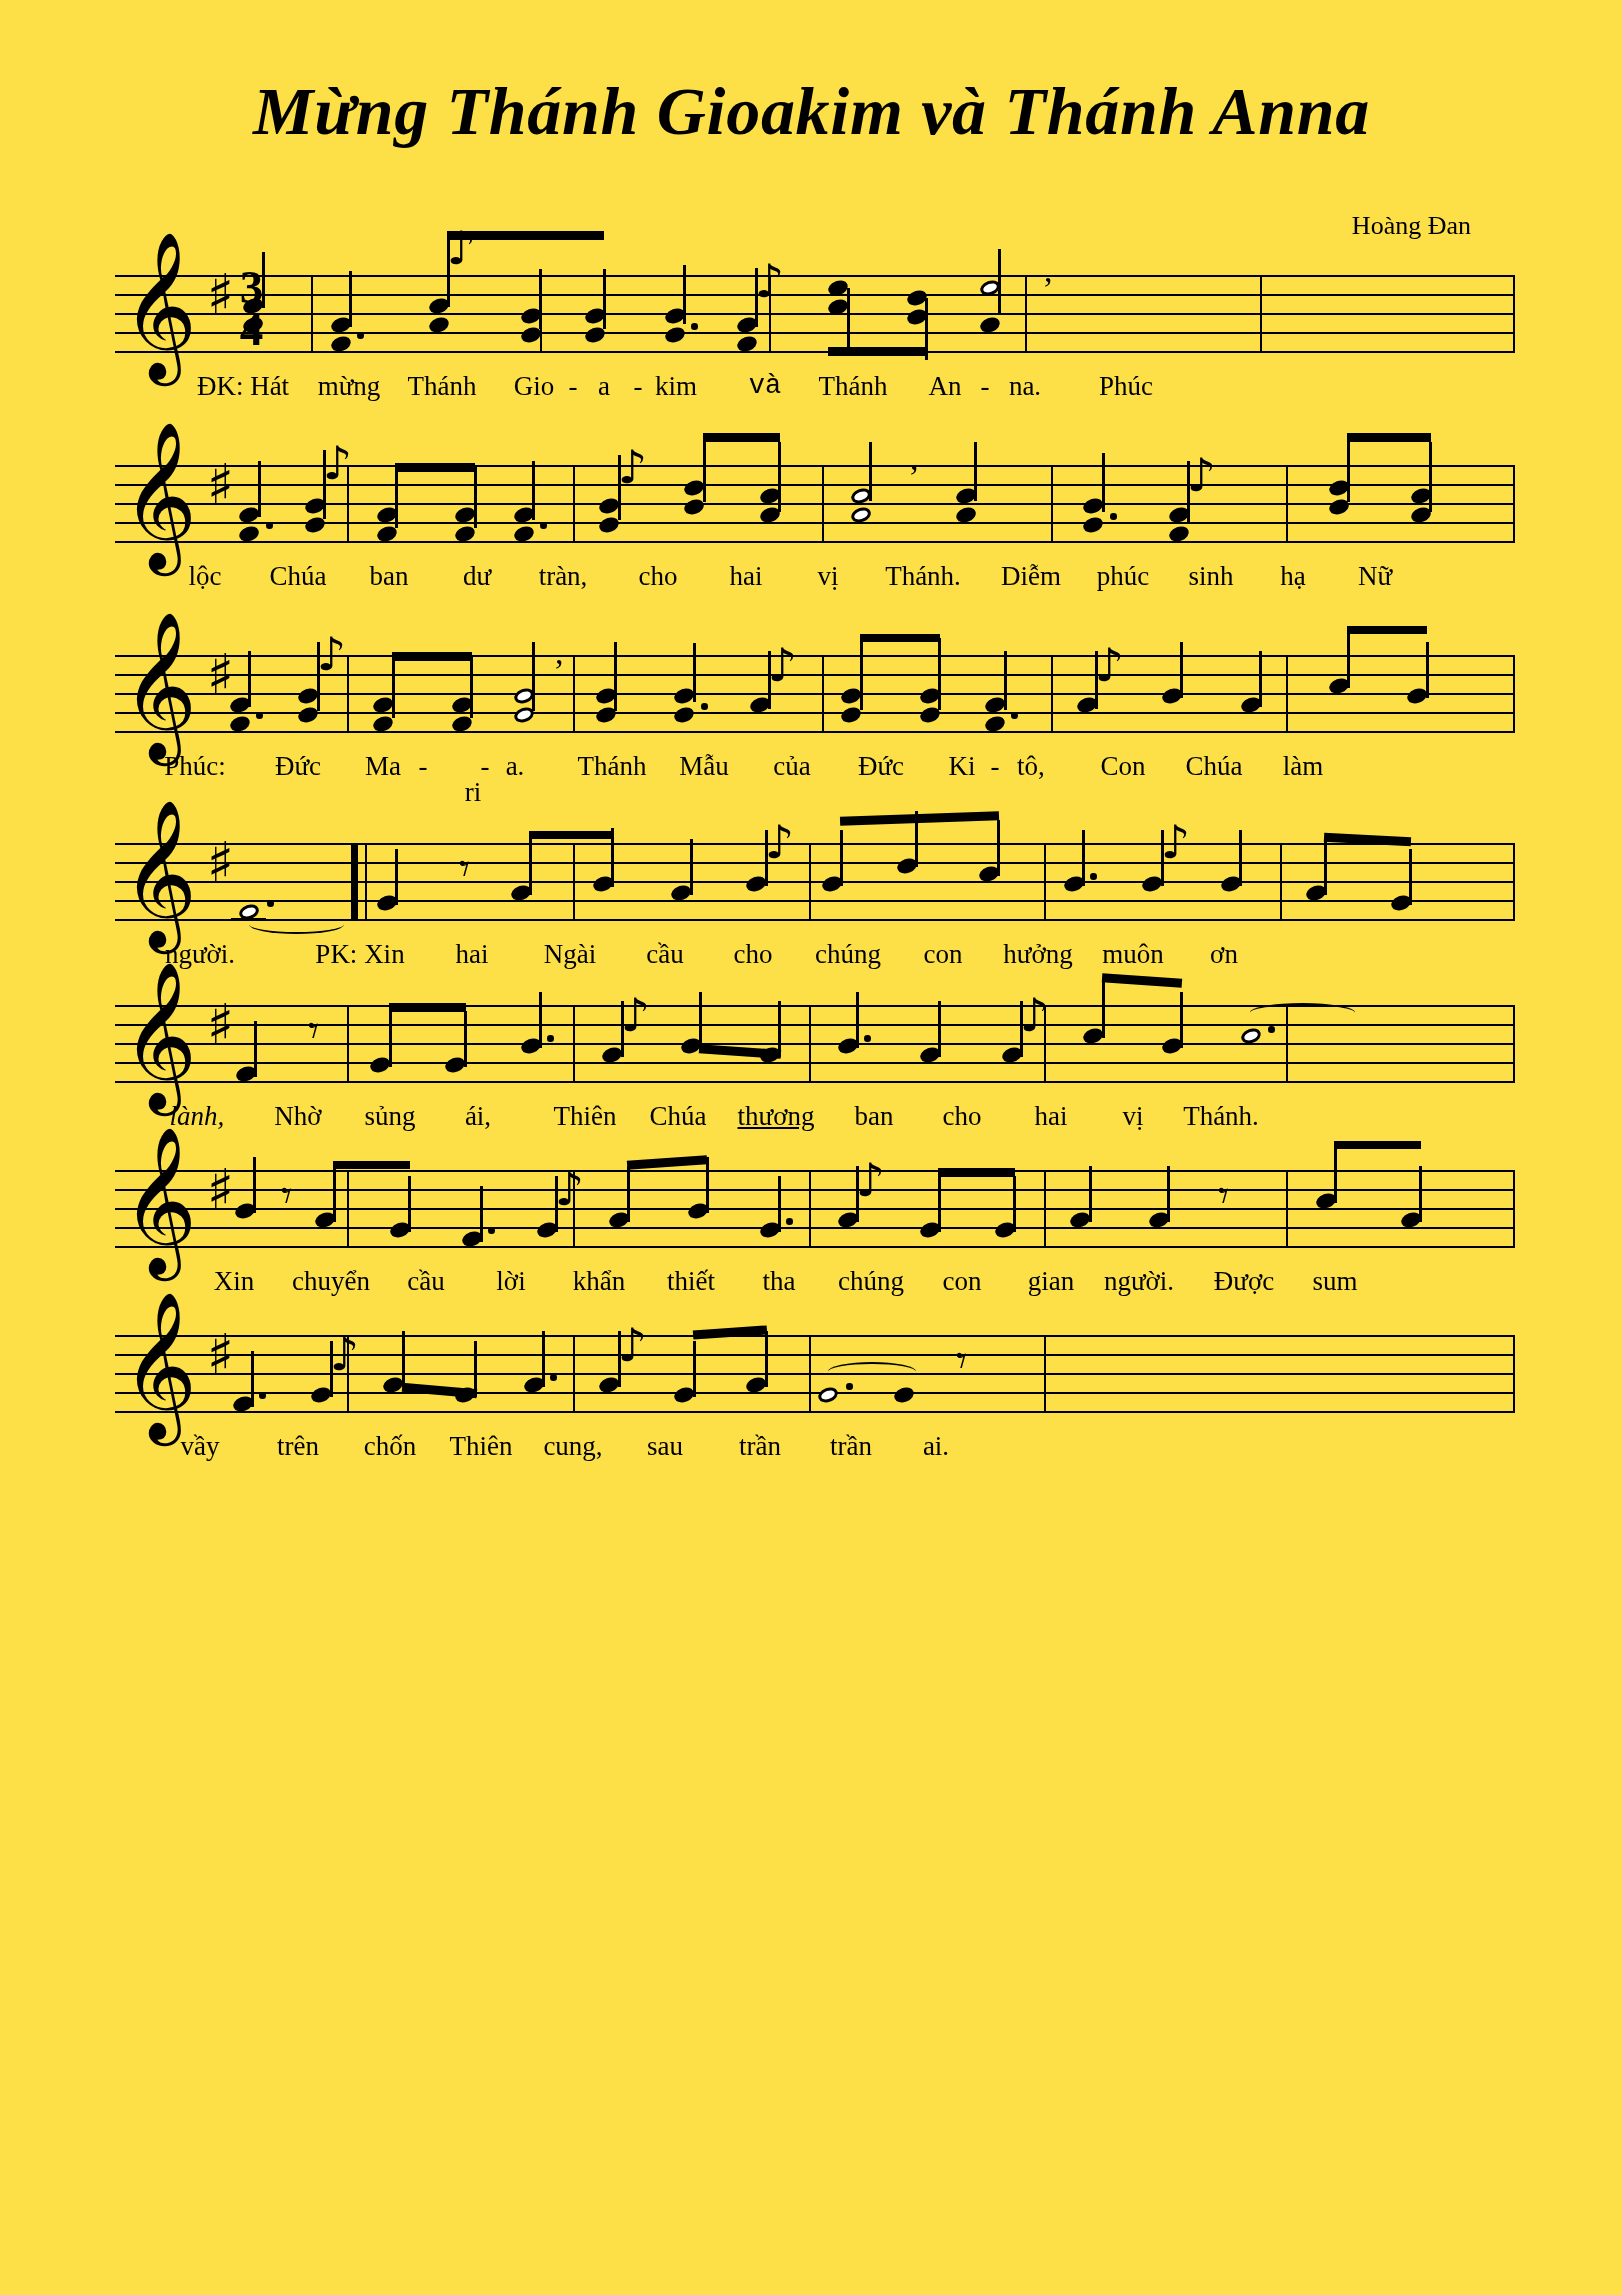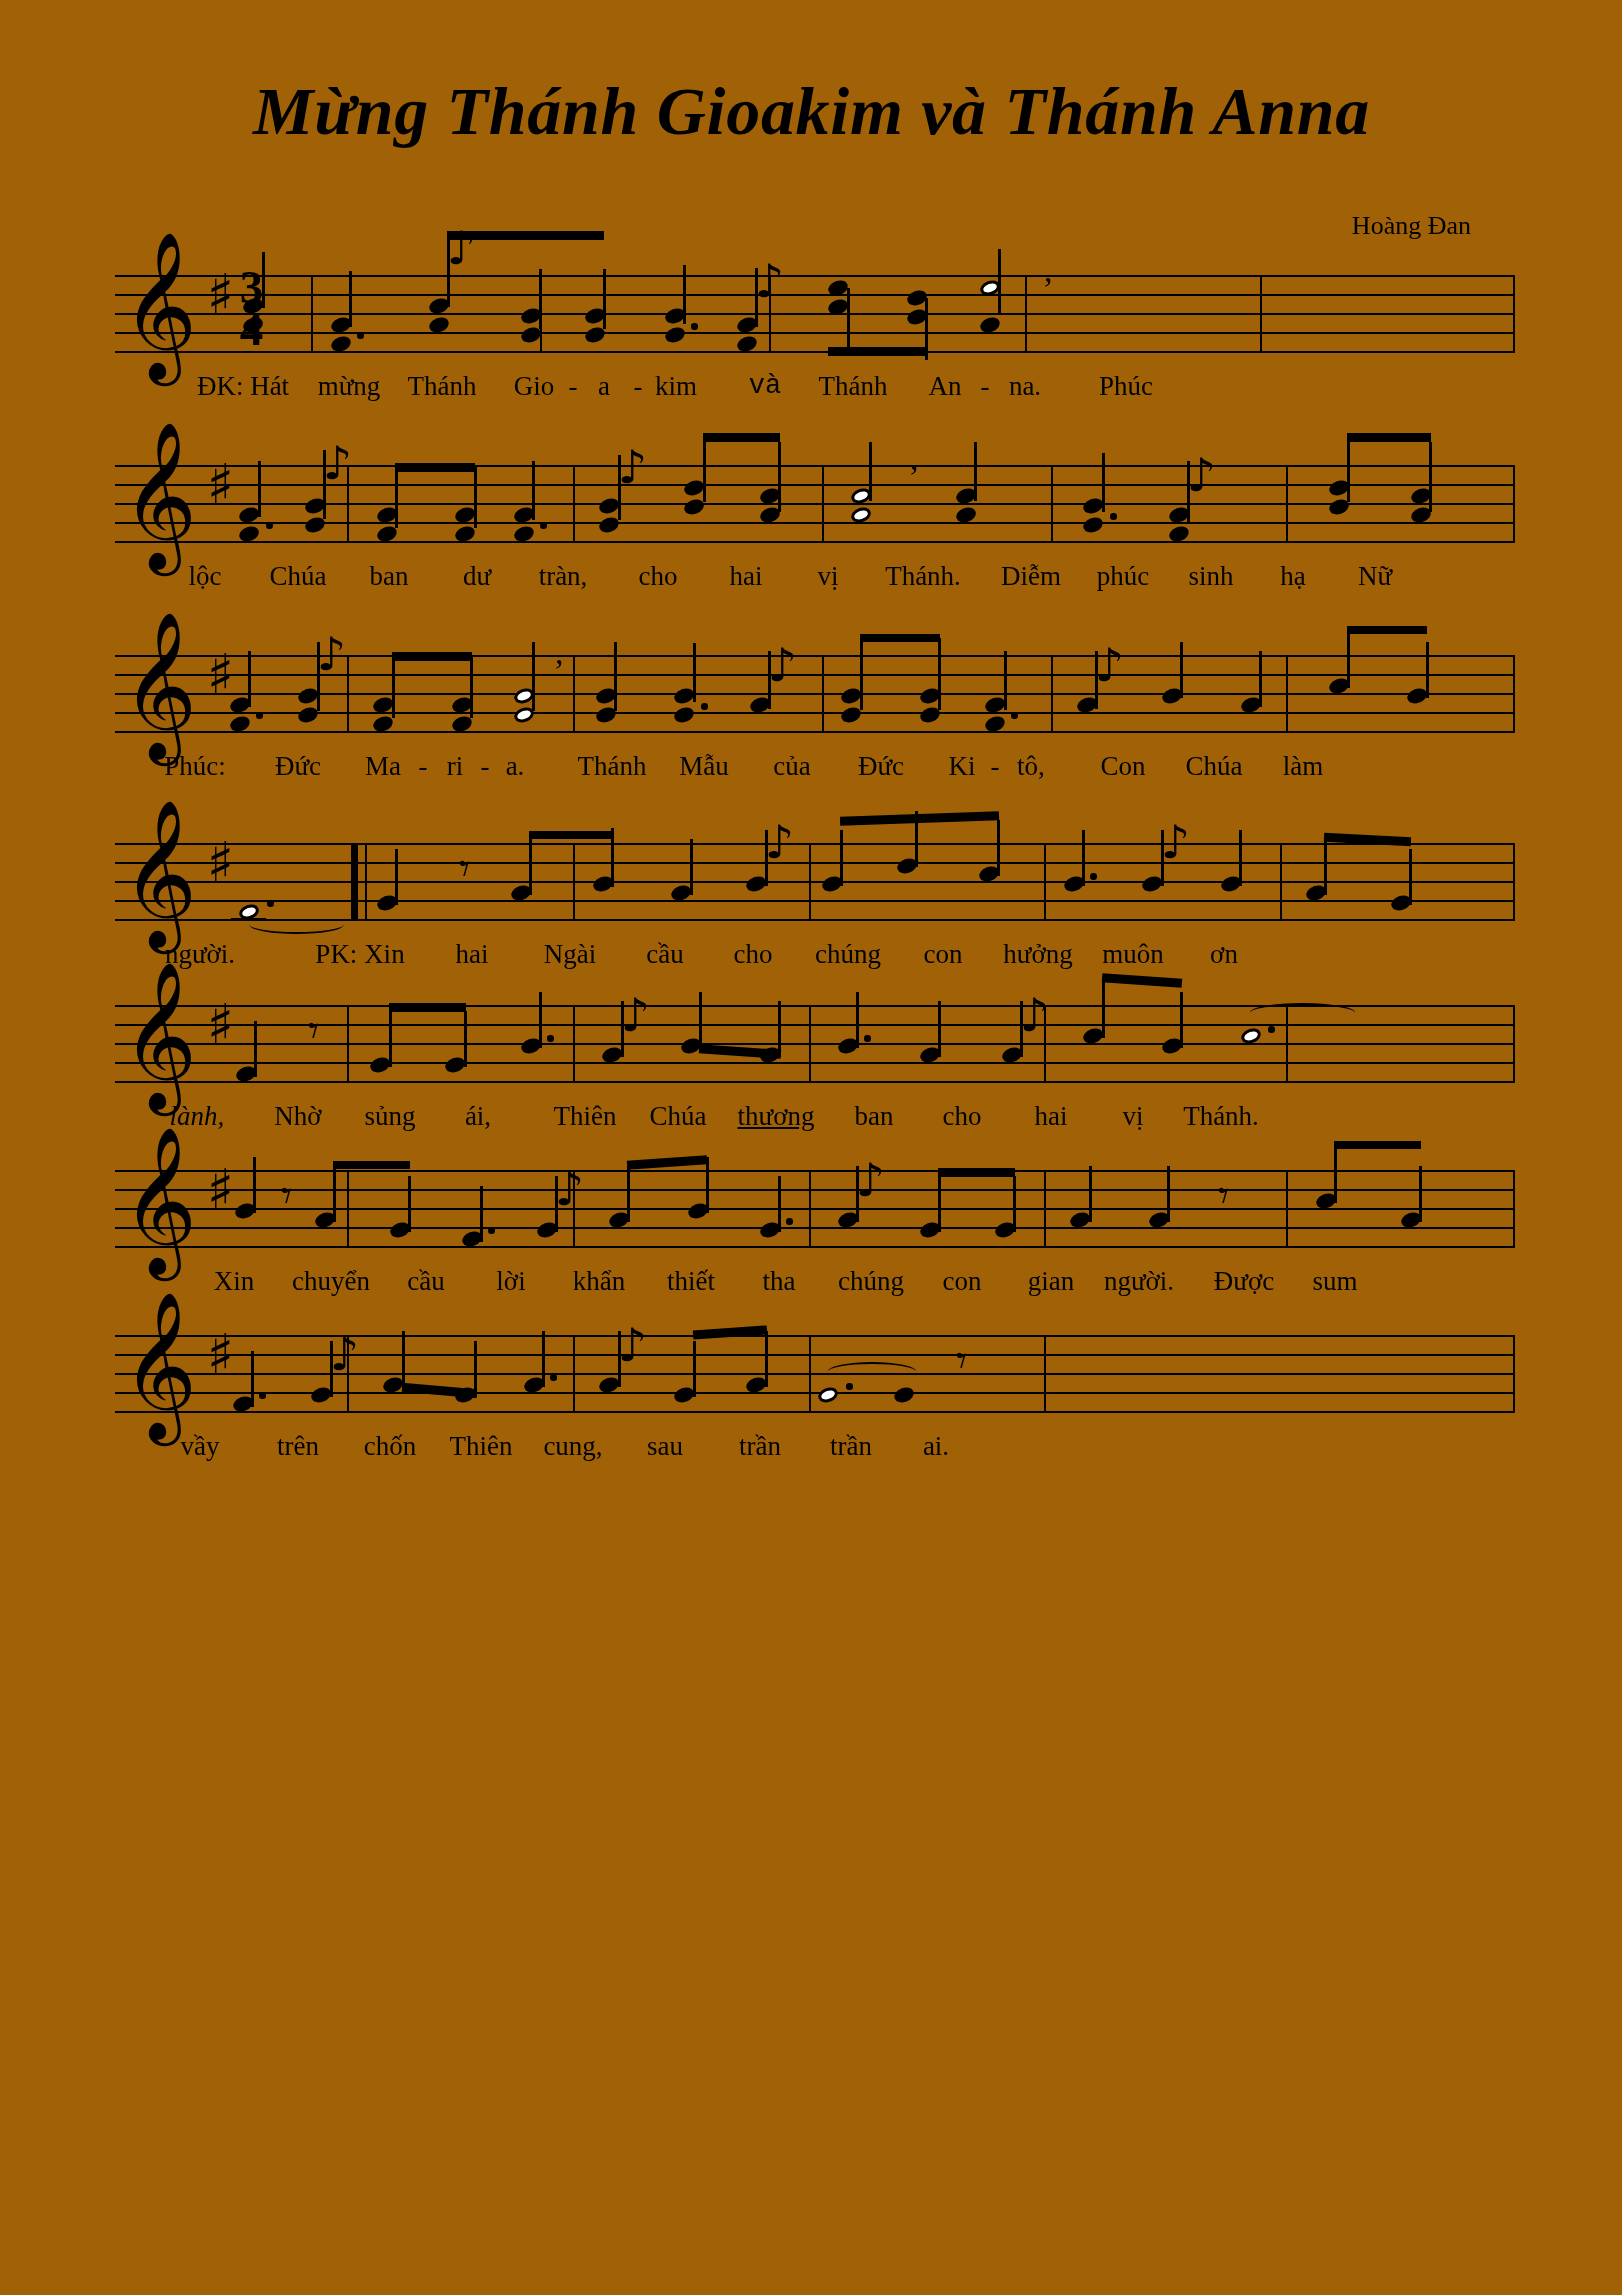--- a/index.html
+++ b/index.html
@@ -12,21 +12,21 @@
     height: 2295px;
     font-family: "Liberation Serif", serif;
     color: #000000;
     position: relative;
     overflow: hidden;
   }
   .page {
     position: relative;
     width: 1623px;
     height: 2295px;
-    background: #a16207;
+    background: #fde047;
   }
   
   .title {
     position: absolute;
     top: 72px;
     left: 0;
     width: 1623px;
     text-align: center;
     font-family: "Liberation Serif", serif;
     font-weight: bold;
@@ -472,21 +472,21 @@
 
       <div class="head" style="left:1292px; top:54px;"></div>
       <div class="stem" style="left:1311px; top:6.5px; height:56px;"></div>
       <div class="beam" style="left:1232px; top:-9.2px; width:80px;"></div>
     </div>
     <div class="lyrics" style="top:116px;">
       <div class="lyric" style="left:80px;">Phúc:</div>
       <div class="lyric" style="left:183px;">Đức</div>
       <div class="lyric" style="left:268px;">Ma</div>
       <div class="lyric" style="left:308px;">-</div>
-      <div class="lyric" style="left:340px;">ri</div>
+      <div class="lyric" style="left:358px;margin-top:26px;">ri</div>
       <div class="lyric" style="left:370px;">-</div>
       <div class="lyric" style="left:400px;">a.</div>
       <div class="lyric" style="left:497px;">Thánh</div>
       <div class="lyric" style="left:589px;">Mẫu</div>
       <div class="lyric" style="left:677px;">của</div>
       <div class="lyric" style="left:766px;">Đức</div>
       <div class="lyric" style="left:847px;">Ki</div>
       <div class="lyric" style="left:880px;">-</div>
       <div class="lyric" style="left:916px;">tô,</div>
       <div class="lyric" style="left:1008px;">Con</div>

